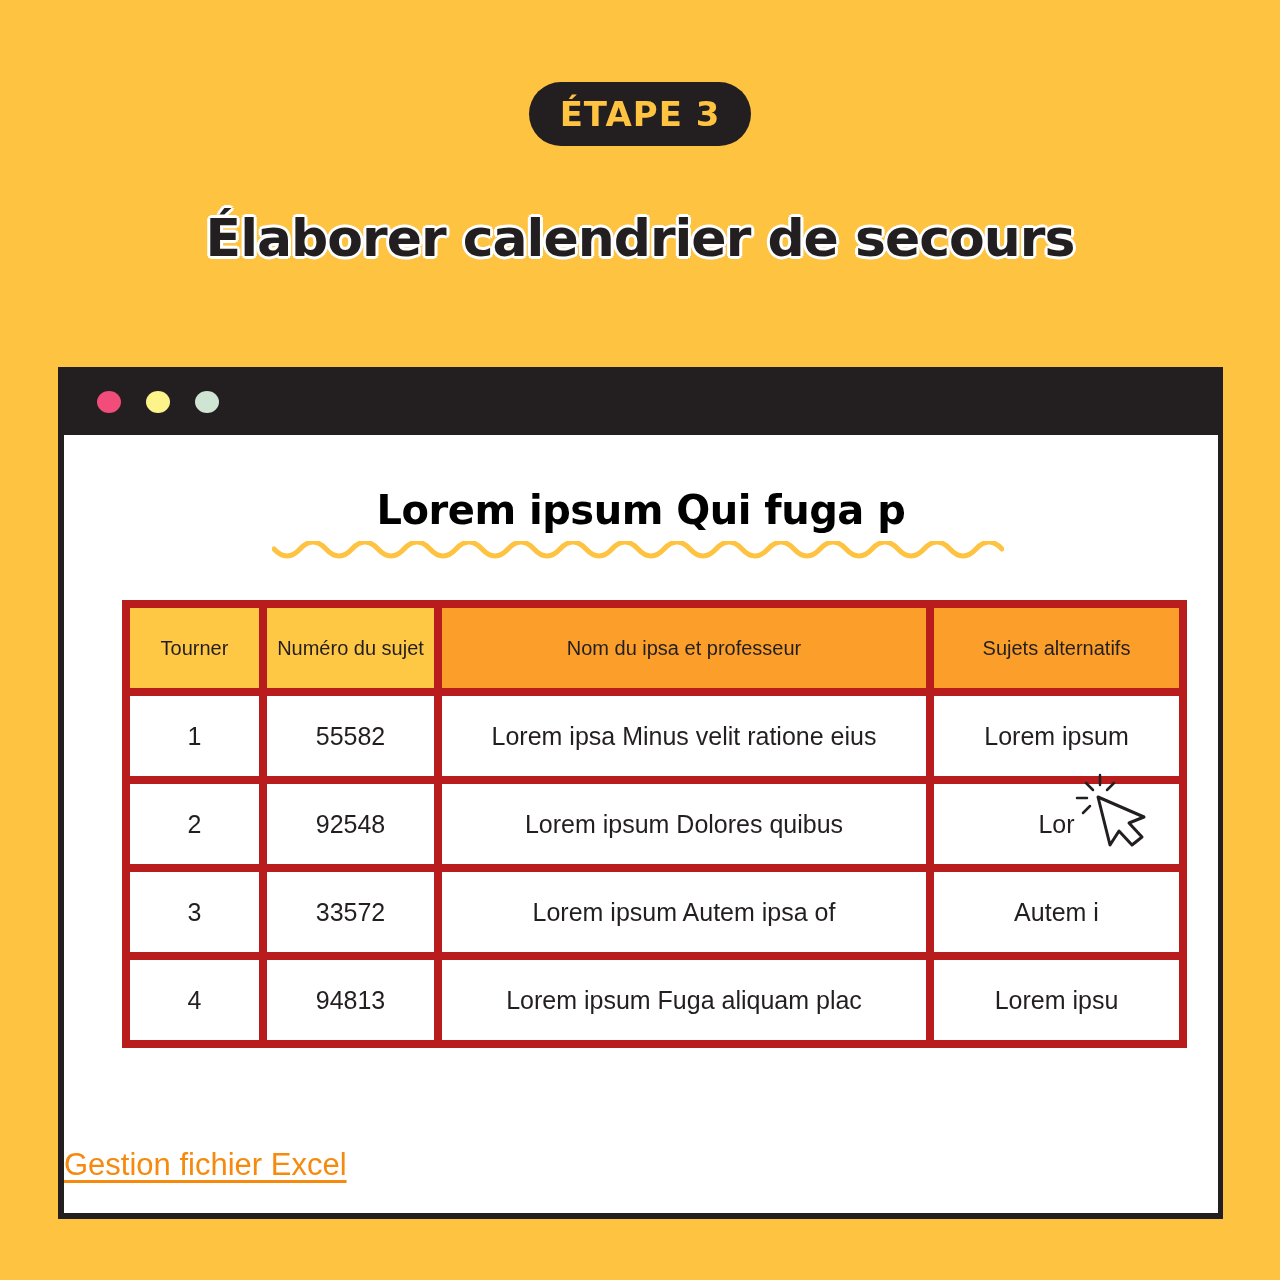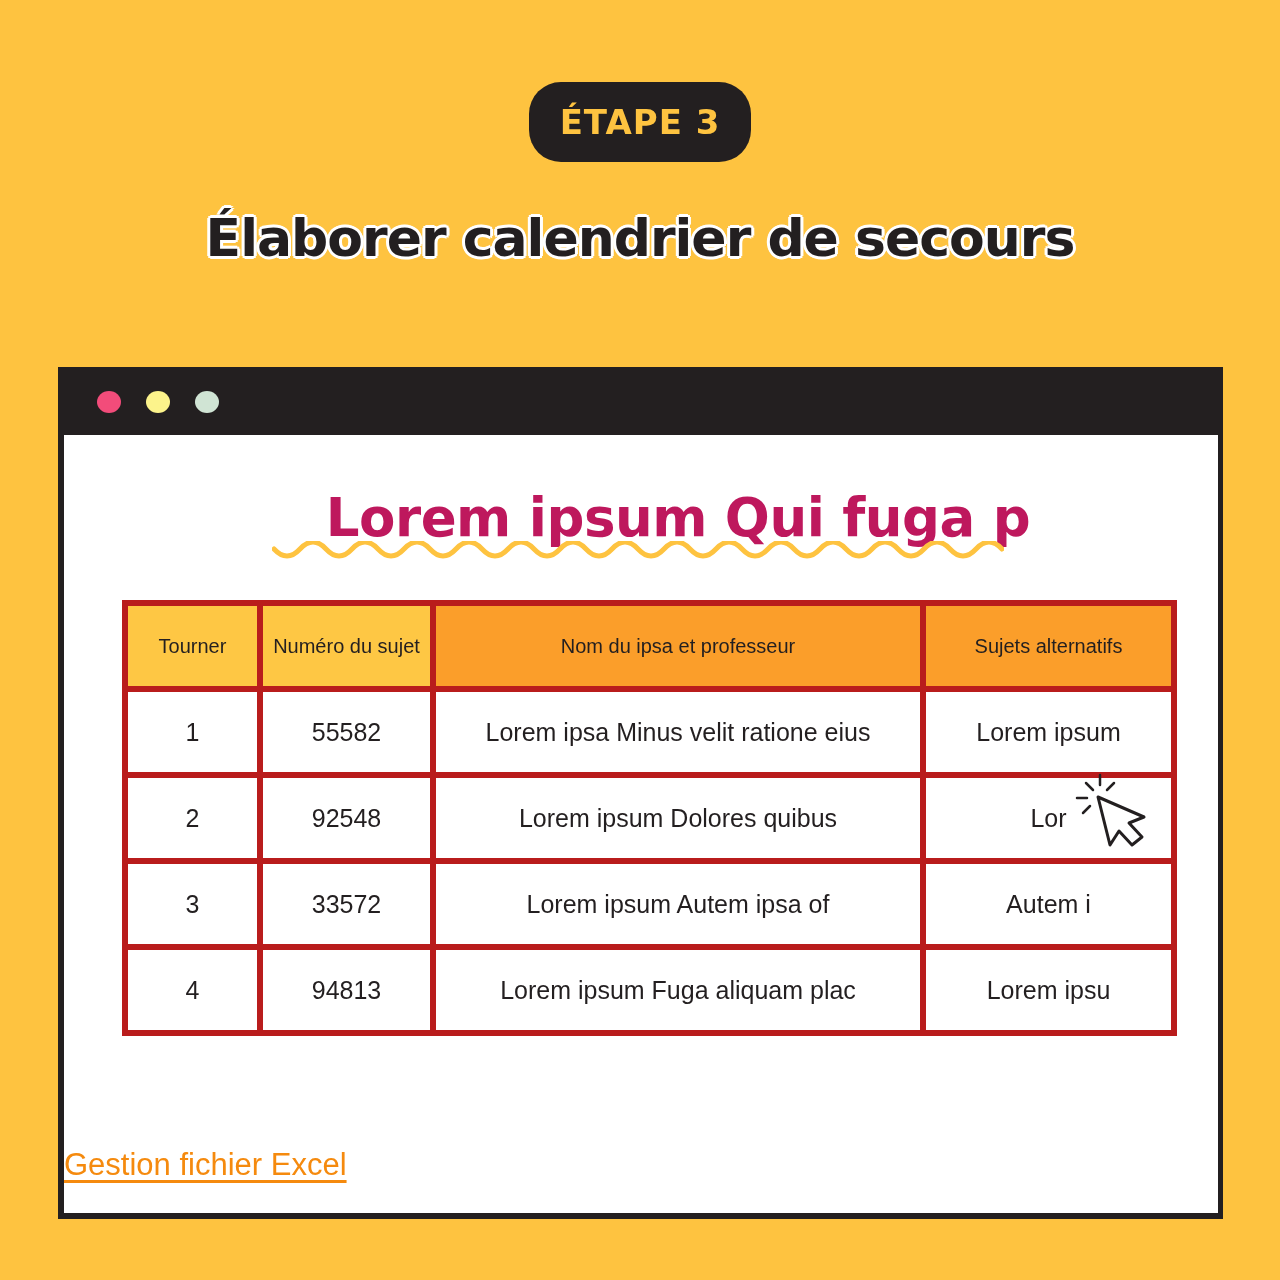--- a/index.html
+++ b/index.html
@@ -1,21 +1,21 @@
 <!DOCTYPE html>
 <html><head>
 <meta charset="utf-8">
 <style>
   html, body { margin:0; padding:0; }
   body {
     width:1280px; height:1280px; background:#FEC340; position:relative; overflow:hidden;
     font-family:"Liberation Sans", sans-serif; color:#231f20;
   }
   .step-badge {
-    position:absolute; left:529px; top:82px; width:222px; height:80px;
+    position:absolute; left:529px; top:82px; width:222px; height:64px;
     background:#231f20; border-radius:32px;
     display:flex; align-items:center; justify-content:center;
     color:#FEC340; font-family:"DejaVu Sans", sans-serif; font-weight:bold;
     font-size:34px; letter-spacing:1px;
   }
   .main-title {
     position:absolute; left:0; top:208px; width:1280px; text-align:center;
     font-family:"DejaVu Sans", sans-serif; font-weight:bold; font-size:52px;
     color:#231f20; letter-spacing:-1px;
     -webkit-text-stroke:0;
@@ -29,31 +29,30 @@
   .titlebar { position:absolute; left:0; top:0; width:100%; height:68px; }
   .dot { position:absolute; top:24px; width:24px; height:22px; border-radius:50%; }
   .dot.red { left:39px; background:#F24C7A; }
   .dot.yellow { left:88px; background:#FCF38B; }
   .dot.green { left:137px; background:#D0E4D4; }
   .content {
     position:absolute; left:6px; top:68px; width:1154px; height:778px; background:#fff;
   }
   .card-title {
     position:absolute; left:0; top:52px; width:100%; text-align:center;
-    font-family:"DejaVu Sans", sans-serif; font-weight:bold; font-size:53px; color:#be185d;
+    font-family:"DejaVu Sans", sans-serif; font-weight:bold; font-size:40px; color:#000000;
     letter-spacing:-0.5px;
-    padding-left:37px;
   }
   .wave { position:absolute; left:208px; top:106px; }
   table.sched {
     position:absolute; left:58px; top:165px; border-collapse:collapse;
     font-family:"Liberation Sans", sans-serif;
   }
   table.sched td, table.sched th {
-    border:6px solid #b91c1c; text-align:center; padding:0; color:#231f20;
+    border:8px solid #b91c1c; text-align:center; padding:0; color:#231f20;
   }
   table.sched th { height:80px; font-weight:normal; font-size:20px; }
   table.sched td { height:80px; font-size:25px; }
   th.light { background:#FEC744; }
   th.orange { background:#FB9E2A; }
   .cursor { position:absolute; left:1010px; top:338px; }
   .excel-link {
     position:absolute; left:0; top:712px; width:100%; text-align:left;
     color:#F58A0E; font-size:31px; text-decoration:underline; text-underline-offset:5px;
     cursor:pointer;

